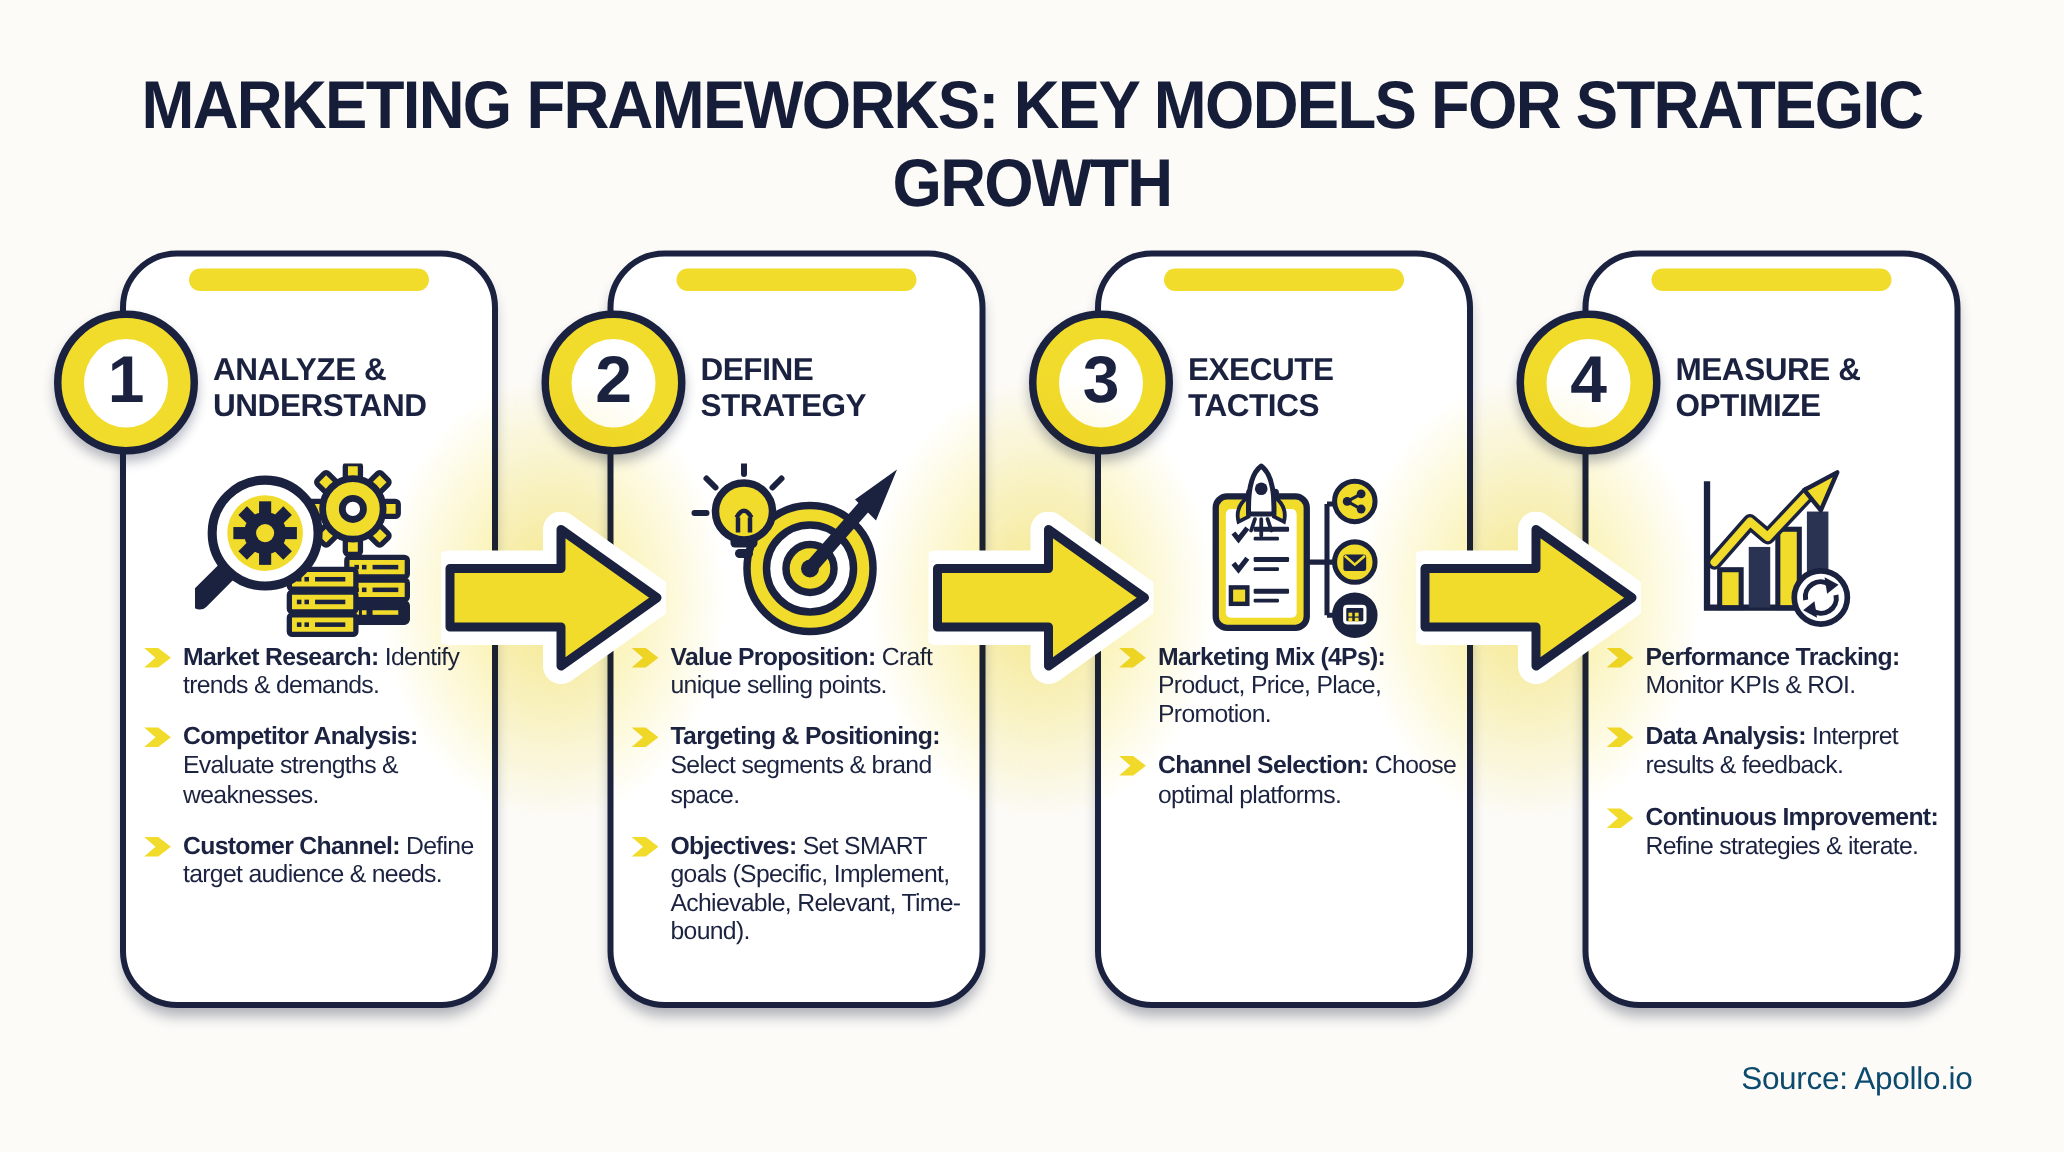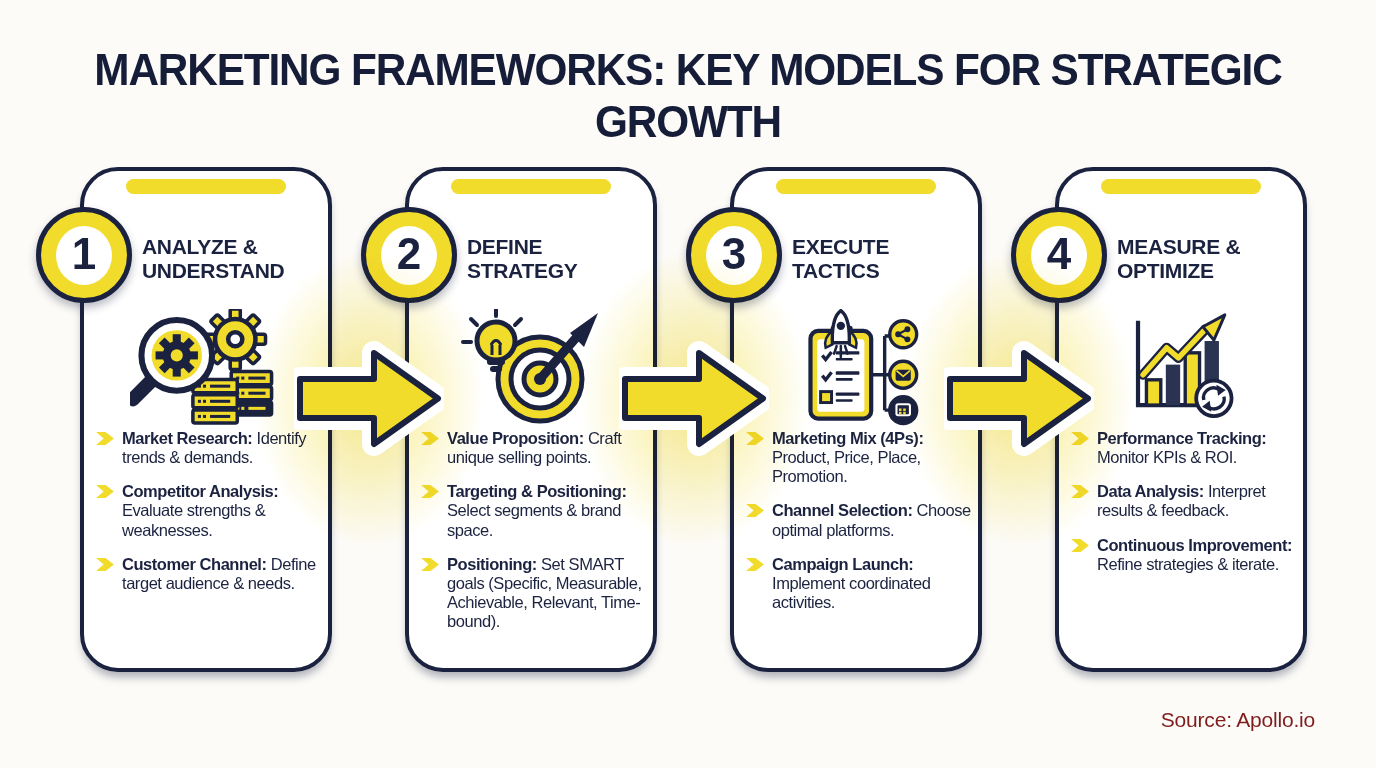--- a/index.html
+++ b/index.html
@@ -62,21 +62,21 @@
   .glow{
     position:absolute;width:240px;height:310px;top:244px;
     background:radial-gradient(ellipse at center, rgba(241,219,43,0.55) 0%, rgba(241,219,43,0) 68%);
     mix-blend-mode:multiply;z-index:2;pointer-events:none;
   }
   .glow.g1{left:249px}.glow.g2{left:574px}.glow.g3{left:899px}
   .arrow{position:absolute;top:341px;z-index:3;line-height:0;}
   .arrow.a1{left:294px}.arrow.a2{left:619px}.arrow.a3{left:944px}
   .source{
     position:absolute;top:708px;right:61px;
-    font-size:21px;color:#7f1d1d;letter-spacing:-0.2px;
+    font-size:21px;color:#0c4a6e;letter-spacing:-0.2px;
   }
 </style>
 </head>
 <body>
 
 <h1 class="title">MARKETING FRAMEWORKS: KEY MODELS FOR STRATEGIC GROWTH</h1>
 
 <section class="card c1">
   <div class="notch"></div>
   <div class="badge">
@@ -215,21 +215,21 @@
     <li class="bullet">
       <span class="chev"><svg width="19" height="15" viewBox="0 0 20 16">
             <polygon points="0,1 10,1 19,8 10,15 0,15 8,8" fill="#F1DB2B"></polygon>
           </svg></span>
       <p class="btext"><strong>Targeting &amp; Positioning:</strong> <span>Select segments &amp; brand space.</span></p>
     </li>
     <li class="bullet">
       <span class="chev"><svg width="19" height="15" viewBox="0 0 20 16">
             <polygon points="0,1 10,1 19,8 10,15 0,15 8,8" fill="#F1DB2B"></polygon>
           </svg></span>
-      <p class="btext"><strong>Positioning:</strong> <span>Set SMART goals (Specific, Measurable, Achievable, Relevant, Time-bound).</span></p>
+      <p class="btext"><strong>Objectives:</strong> <span>Set SMART goals (Specific, Implement, Achievable, Relevant, Time-bound).</span></p>
     </li>
   </ul>
 </section>
 
 <section class="card c3">
   <div class="notch"></div>
   <div class="badge">
     <div class="badge-inner">3</div>
   </div>
   <h2 class="card-title">EXECUTE TACTICS</h2>
@@ -282,26 +282,20 @@
       <span class="chev"><svg width="19" height="15" viewBox="0 0 20 16">
             <polygon points="0,1 10,1 19,8 10,15 0,15 8,8" fill="#F1DB2B"></polygon>
           </svg></span>
       <p class="btext"><strong>Marketing Mix (4Ps):</strong> <span>Product, Price, Place, Promotion.</span></p>
     </li>
     <li class="bullet">
       <span class="chev"><svg width="19" height="15" viewBox="0 0 20 16">
             <polygon points="0,1 10,1 19,8 10,15 0,15 8,8" fill="#F1DB2B"></polygon>
           </svg></span>
       <p class="btext"><strong>Channel Selection:</strong> <span>Choose optimal platforms.</span></p>
-    </li>
-    <li class="bullet">
-      <span class="chev"><svg width="19" height="15" viewBox="0 0 20 16">
-            <polygon points="0,1 10,1 19,8 10,15 0,15 8,8" fill="#F1DB2B"></polygon>
-          </svg></span>
-      <p class="btext"><strong>Campaign Launch:</strong> <span>Implement coordinated activities.</span></p>
     </li>
   </ul>
 </section>
 
 <section class="card c4">
   <div class="notch"></div>
   <div class="badge">
     <div class="badge-inner">4</div>
   </div>
   <h2 class="card-title">MEASURE &amp; OPTIMIZE</h2>

